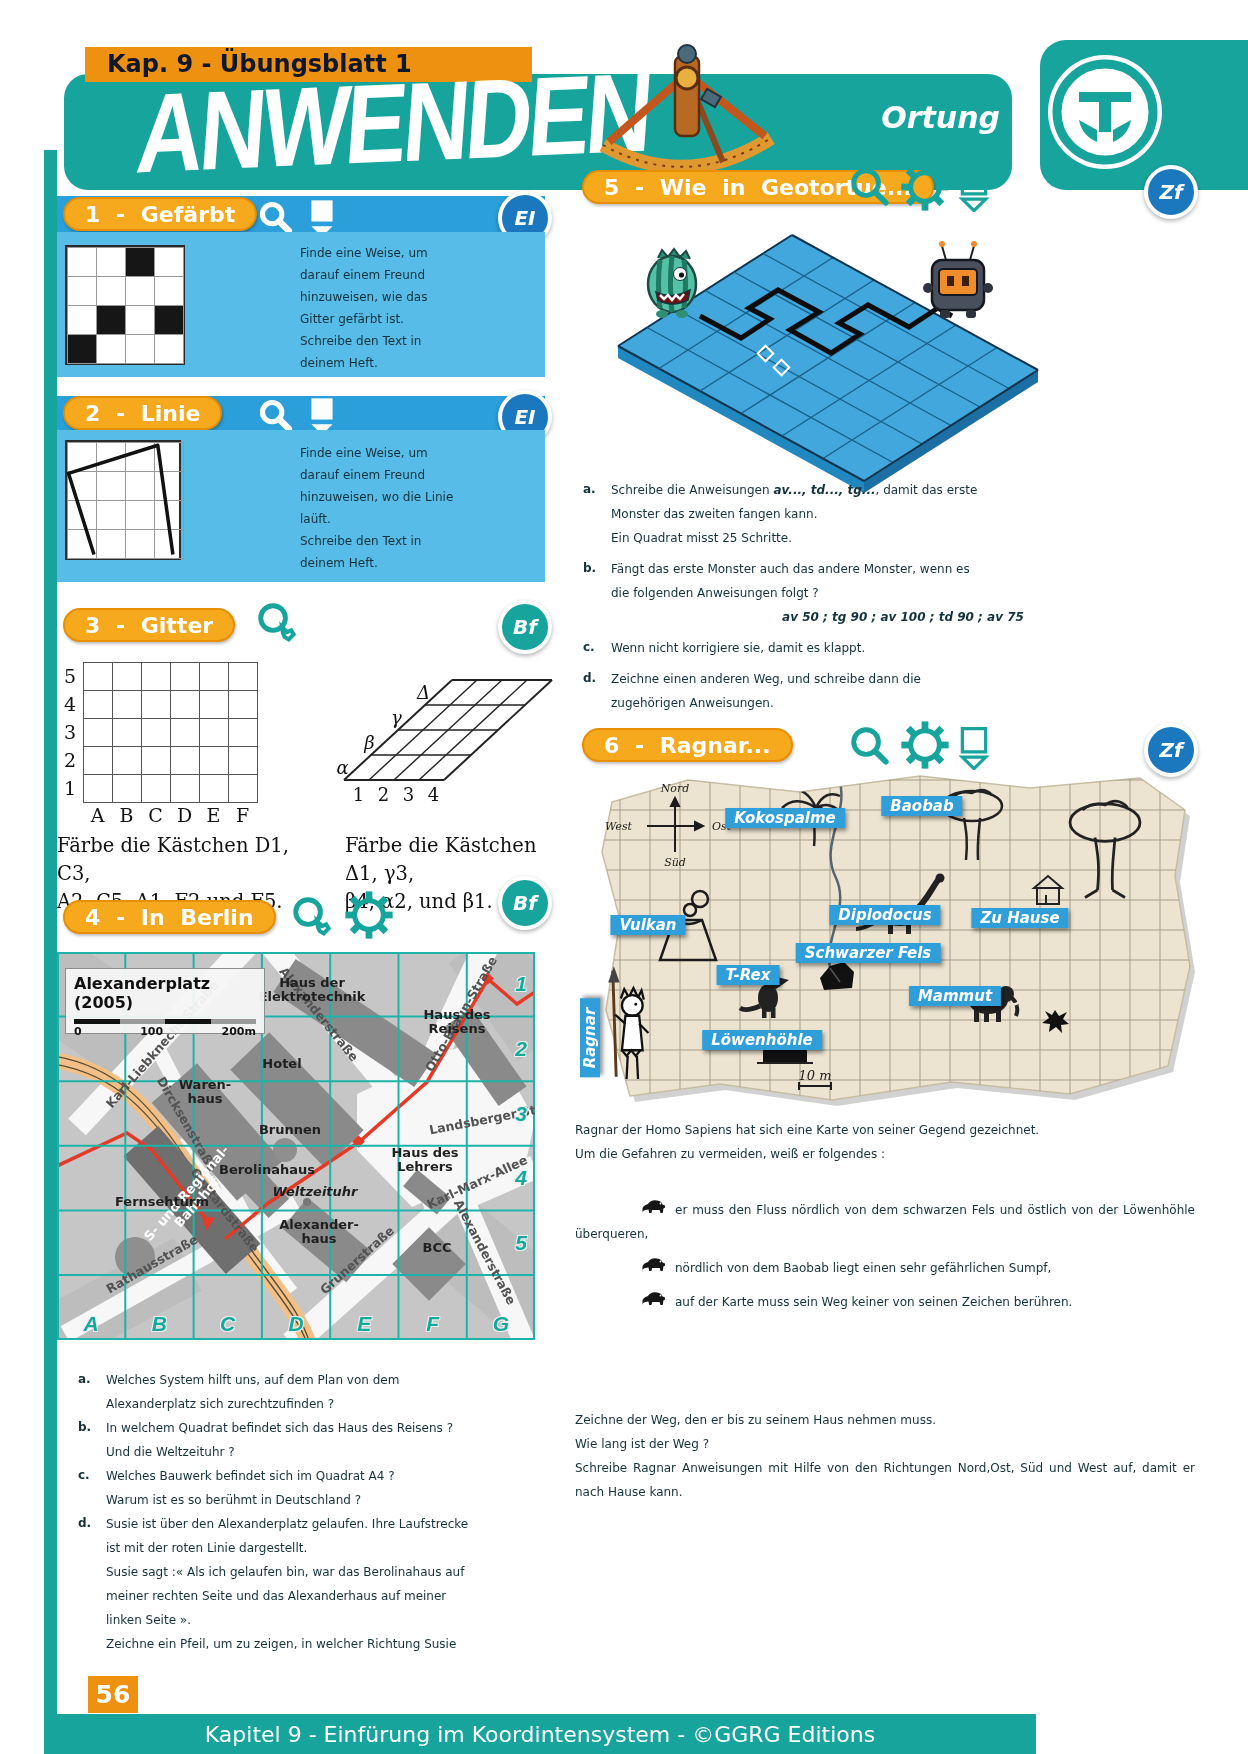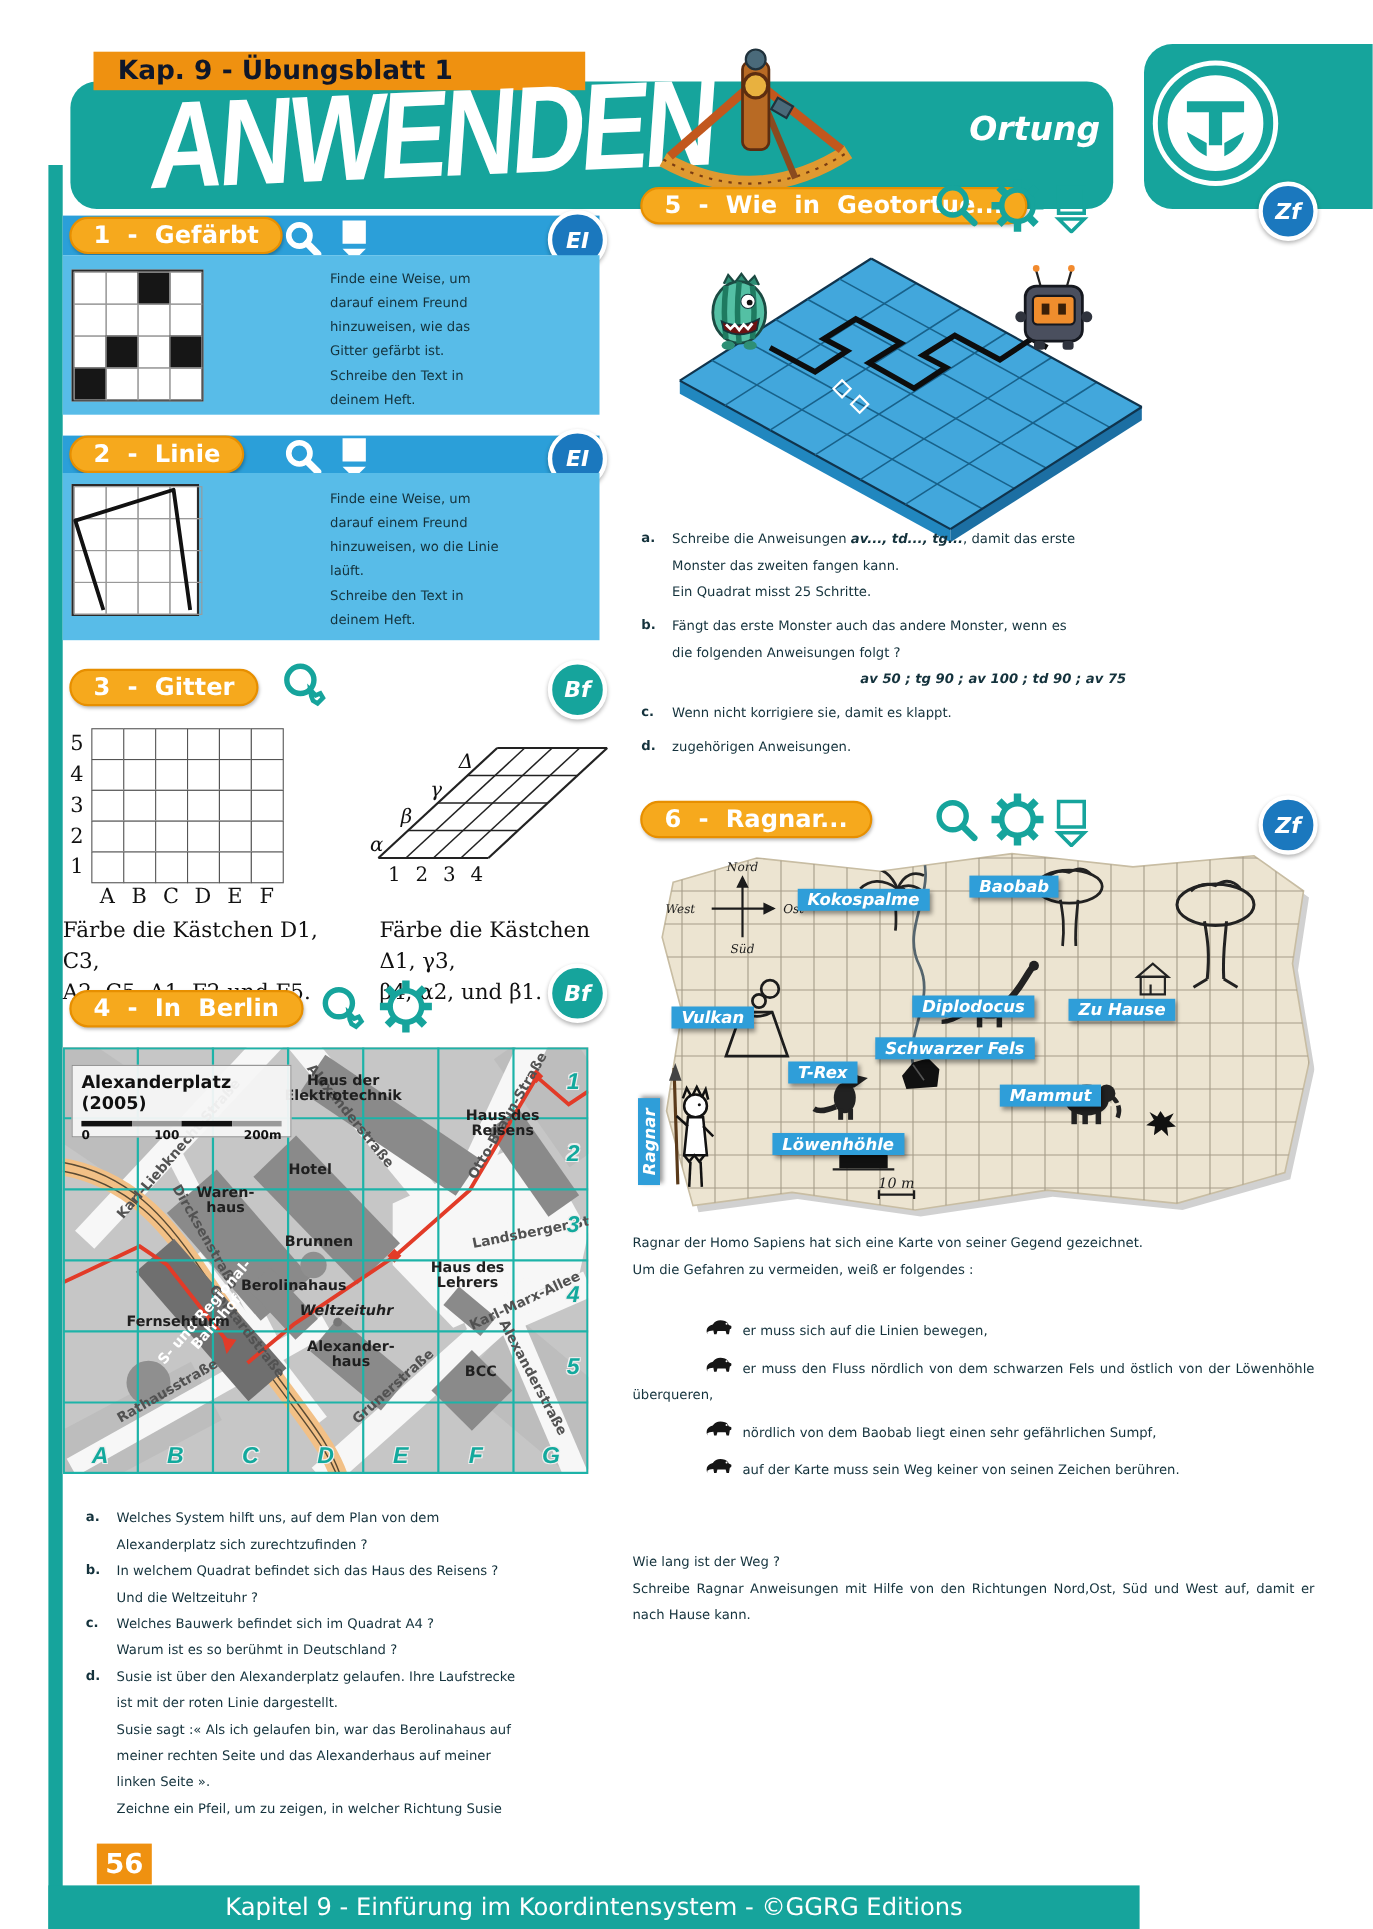--- a/index.html
+++ b/index.html
@@ -565,20 +565,21 @@
     </div>
     <div class="qrow" style="margin-bottom: 7px;">
       <div class="qkey">c.</div>
       <div class="qlines">
         <div><span>Wenn nicht korrigiere sie, damit es klappt.</span></div>
       </div>
     </div>
     <div class="qrow" style="margin-bottom: 7px;">
       <div class="qkey">d.</div>
       <div class="qlines">
+        <div><span>Zeichne einen anderen Weg, und schreibe dann die</span></div>
         <div><span>zugehörigen Anweisungen.</span></div>
       </div>
     </div>
   </div>
 
 <div class="pill" style="left:582px;top:728px">6 - Ragnar...</div>
 <svg class="icn" style="left:848px;top:724px" width="46" height="46" viewBox="0 0 28 28">
   <circle cx="11" cy="11" r="7.5" fill="none" stroke="#16a49c" stroke-width="3"></circle>
     <line x1="16.5" y1="16.5" x2="23" y2="23" stroke="#16a49c" stroke-width="3.5" stroke-linecap="round"></line>
 </svg>
@@ -762,35 +763,32 @@
 </div>
 
 <div id="ex6-intro" class="btxt abs" style="left:575px;top:1118px;width:620px">
     <div class="para">Ragnar der Homo Sapiens hat sich eine Karte von seiner Gegend gezeichnet.</div>
     <div class="para">Um die Gefahren zu vermeiden, weiß er folgendes :</div>
   </div>
 <div id="ex6-bullets" class="btxt abs" style="left:575px;top:1188px;width:620px">
     <div class="bullet"><svg width="24" height="20" viewBox="0 0 24 20">
     <path d="M2,15 q-2.5,-7 5,-9 q3,-4.5 9,-3.5 q4.5,0.5 5.5,4 l2.5,1 q1,2 -1.5,2.8 l-0.8,4.7 h-2.2 l-0.8,-3 h-7.5 l-0.8,3 h-2.2 l-0.7,-3.5 q-4,0 -5.5,1.5 z" fill="#161616"></path>
     <circle cx="19.5" cy="5.5" r="0.9" fill="#fff"></circle>
-  </svg><span>er muss sich auf die Linien bewegen,</span></div>
-    <div class="bullet"><svg width="24" height="20" viewBox="0 0 24 20">
-    <path d="M2,15 q-2.5,-7 5,-9 q3,-4.5 9,-3.5 q4.5,0.5 5.5,4 l2.5,1 q1,2 -1.5,2.8 l-0.8,4.7 h-2.2 l-0.8,-3 h-7.5 l-0.8,3 h-2.2 l-0.7,-3.5 q-4,0 -5.5,1.5 z" fill="#161616"></path>
-    <circle cx="19.5" cy="5.5" r="0.9" fill="#fff"></circle>
   </svg><span>er muss den Fluss  nördlich von dem schwarzen Fels und östlich von der Löwenhöhle überqueren,</span></div>
     <div class="bullet"><svg width="24" height="20" viewBox="0 0 24 20">
     <path d="M2,15 q-2.5,-7 5,-9 q3,-4.5 9,-3.5 q4.5,0.5 5.5,4 l2.5,1 q1,2 -1.5,2.8 l-0.8,4.7 h-2.2 l-0.8,-3 h-7.5 l-0.8,3 h-2.2 l-0.7,-3.5 q-4,0 -5.5,1.5 z" fill="#161616"></path>
     <circle cx="19.5" cy="5.5" r="0.9" fill="#fff"></circle>
   </svg><span>nördlich von dem Baobab liegt einen sehr gefährlichen Sumpf,</span></div>
     <div class="bullet"><svg width="24" height="20" viewBox="0 0 24 20">
     <path d="M2,15 q-2.5,-7 5,-9 q3,-4.5 9,-3.5 q4.5,0.5 5.5,4 l2.5,1 q1,2 -1.5,2.8 l-0.8,4.7 h-2.2 l-0.8,-3 h-7.5 l-0.8,3 h-2.2 l-0.7,-3.5 q-4,0 -5.5,1.5 z" fill="#161616"></path>
     <circle cx="19.5" cy="5.5" r="0.9" fill="#fff"></circle>
   </svg><span>auf der Karte muss sein Weg keiner von seinen Zeich­en berühren.</span></div>
   </div>
 <div id="ex6-outro" class="btxt abs" style="left:575px;top:1408px;width:620px">
+    <div class="para">Zeichne der Weg, den er bis zu seinem Haus nehmen muss.</div>
     <div class="para">Wie lang ist der Weg ?</div>
     <div class="para">Schreibe Ragnar Anweisungen mit Hilfe von den Richtungen Nord,Ost, Süd und West auf, damit er nach Hause kann.</div>
   </div>
 
 <div class="pagenum">56</div>
 <div class="footer">
   <span>Kapitel 9 - Einfürung im Koordintensystem - ©GGRG Editions</span>
 </div>
 
 </body></html>

